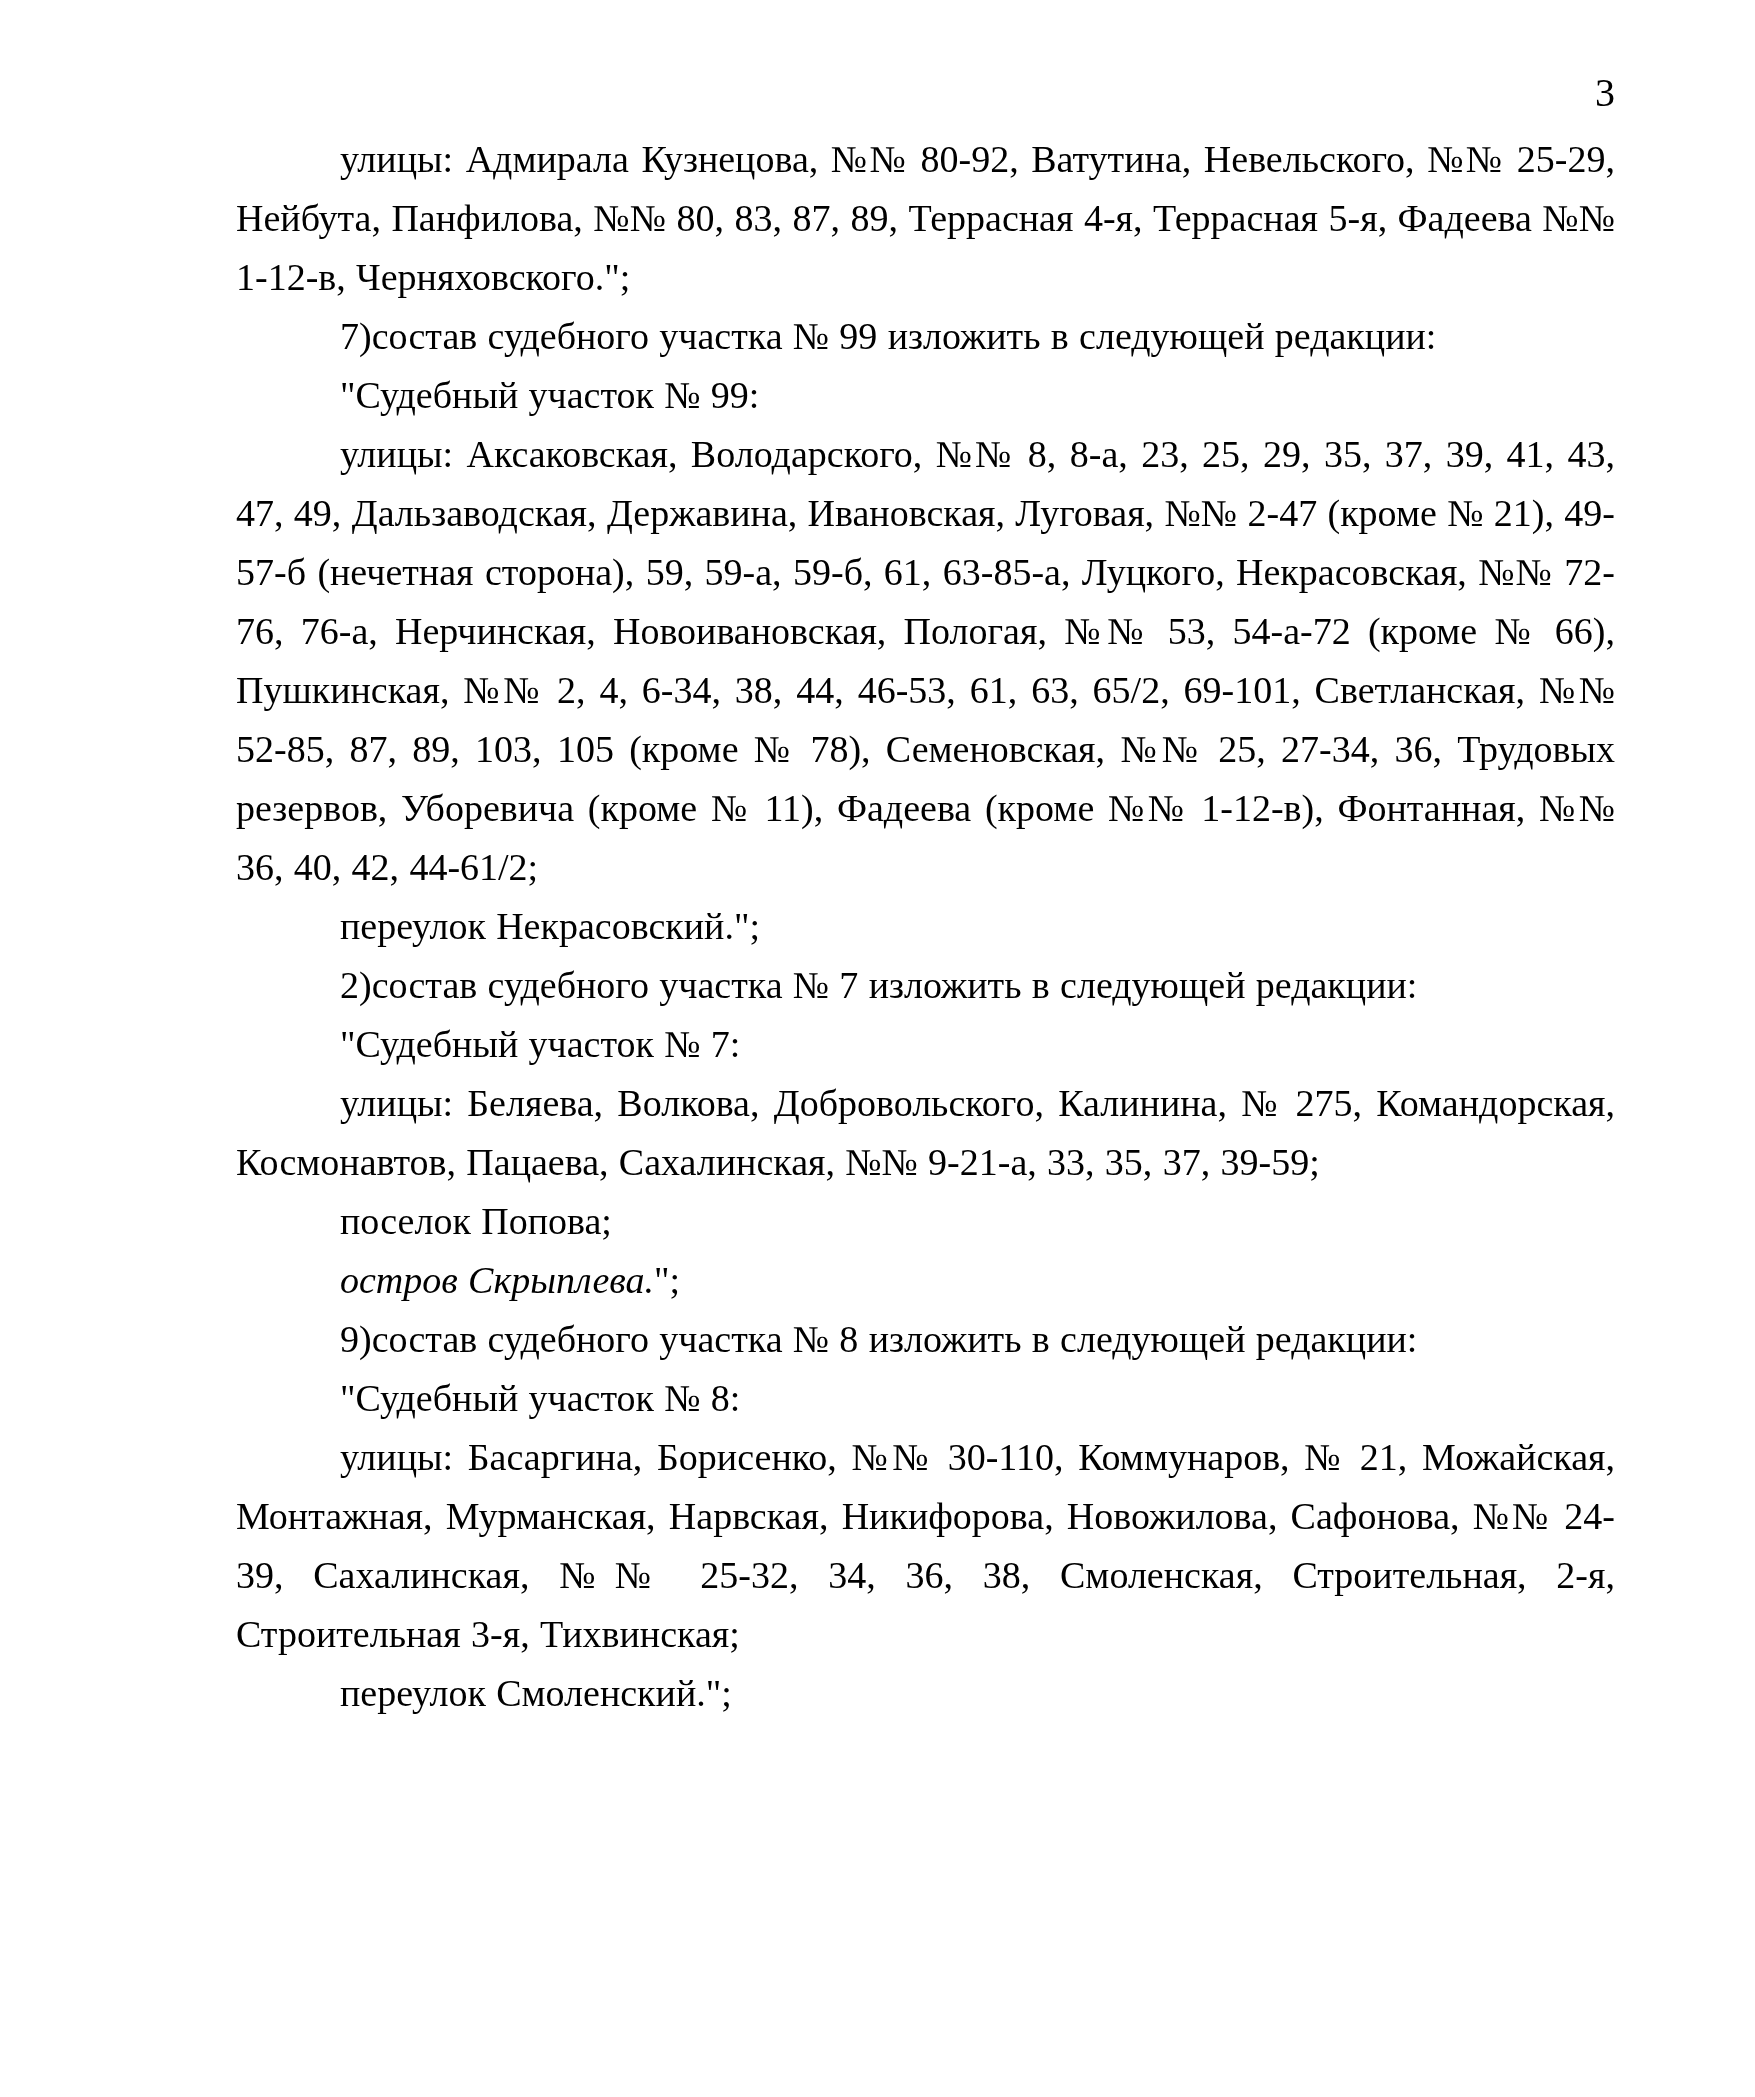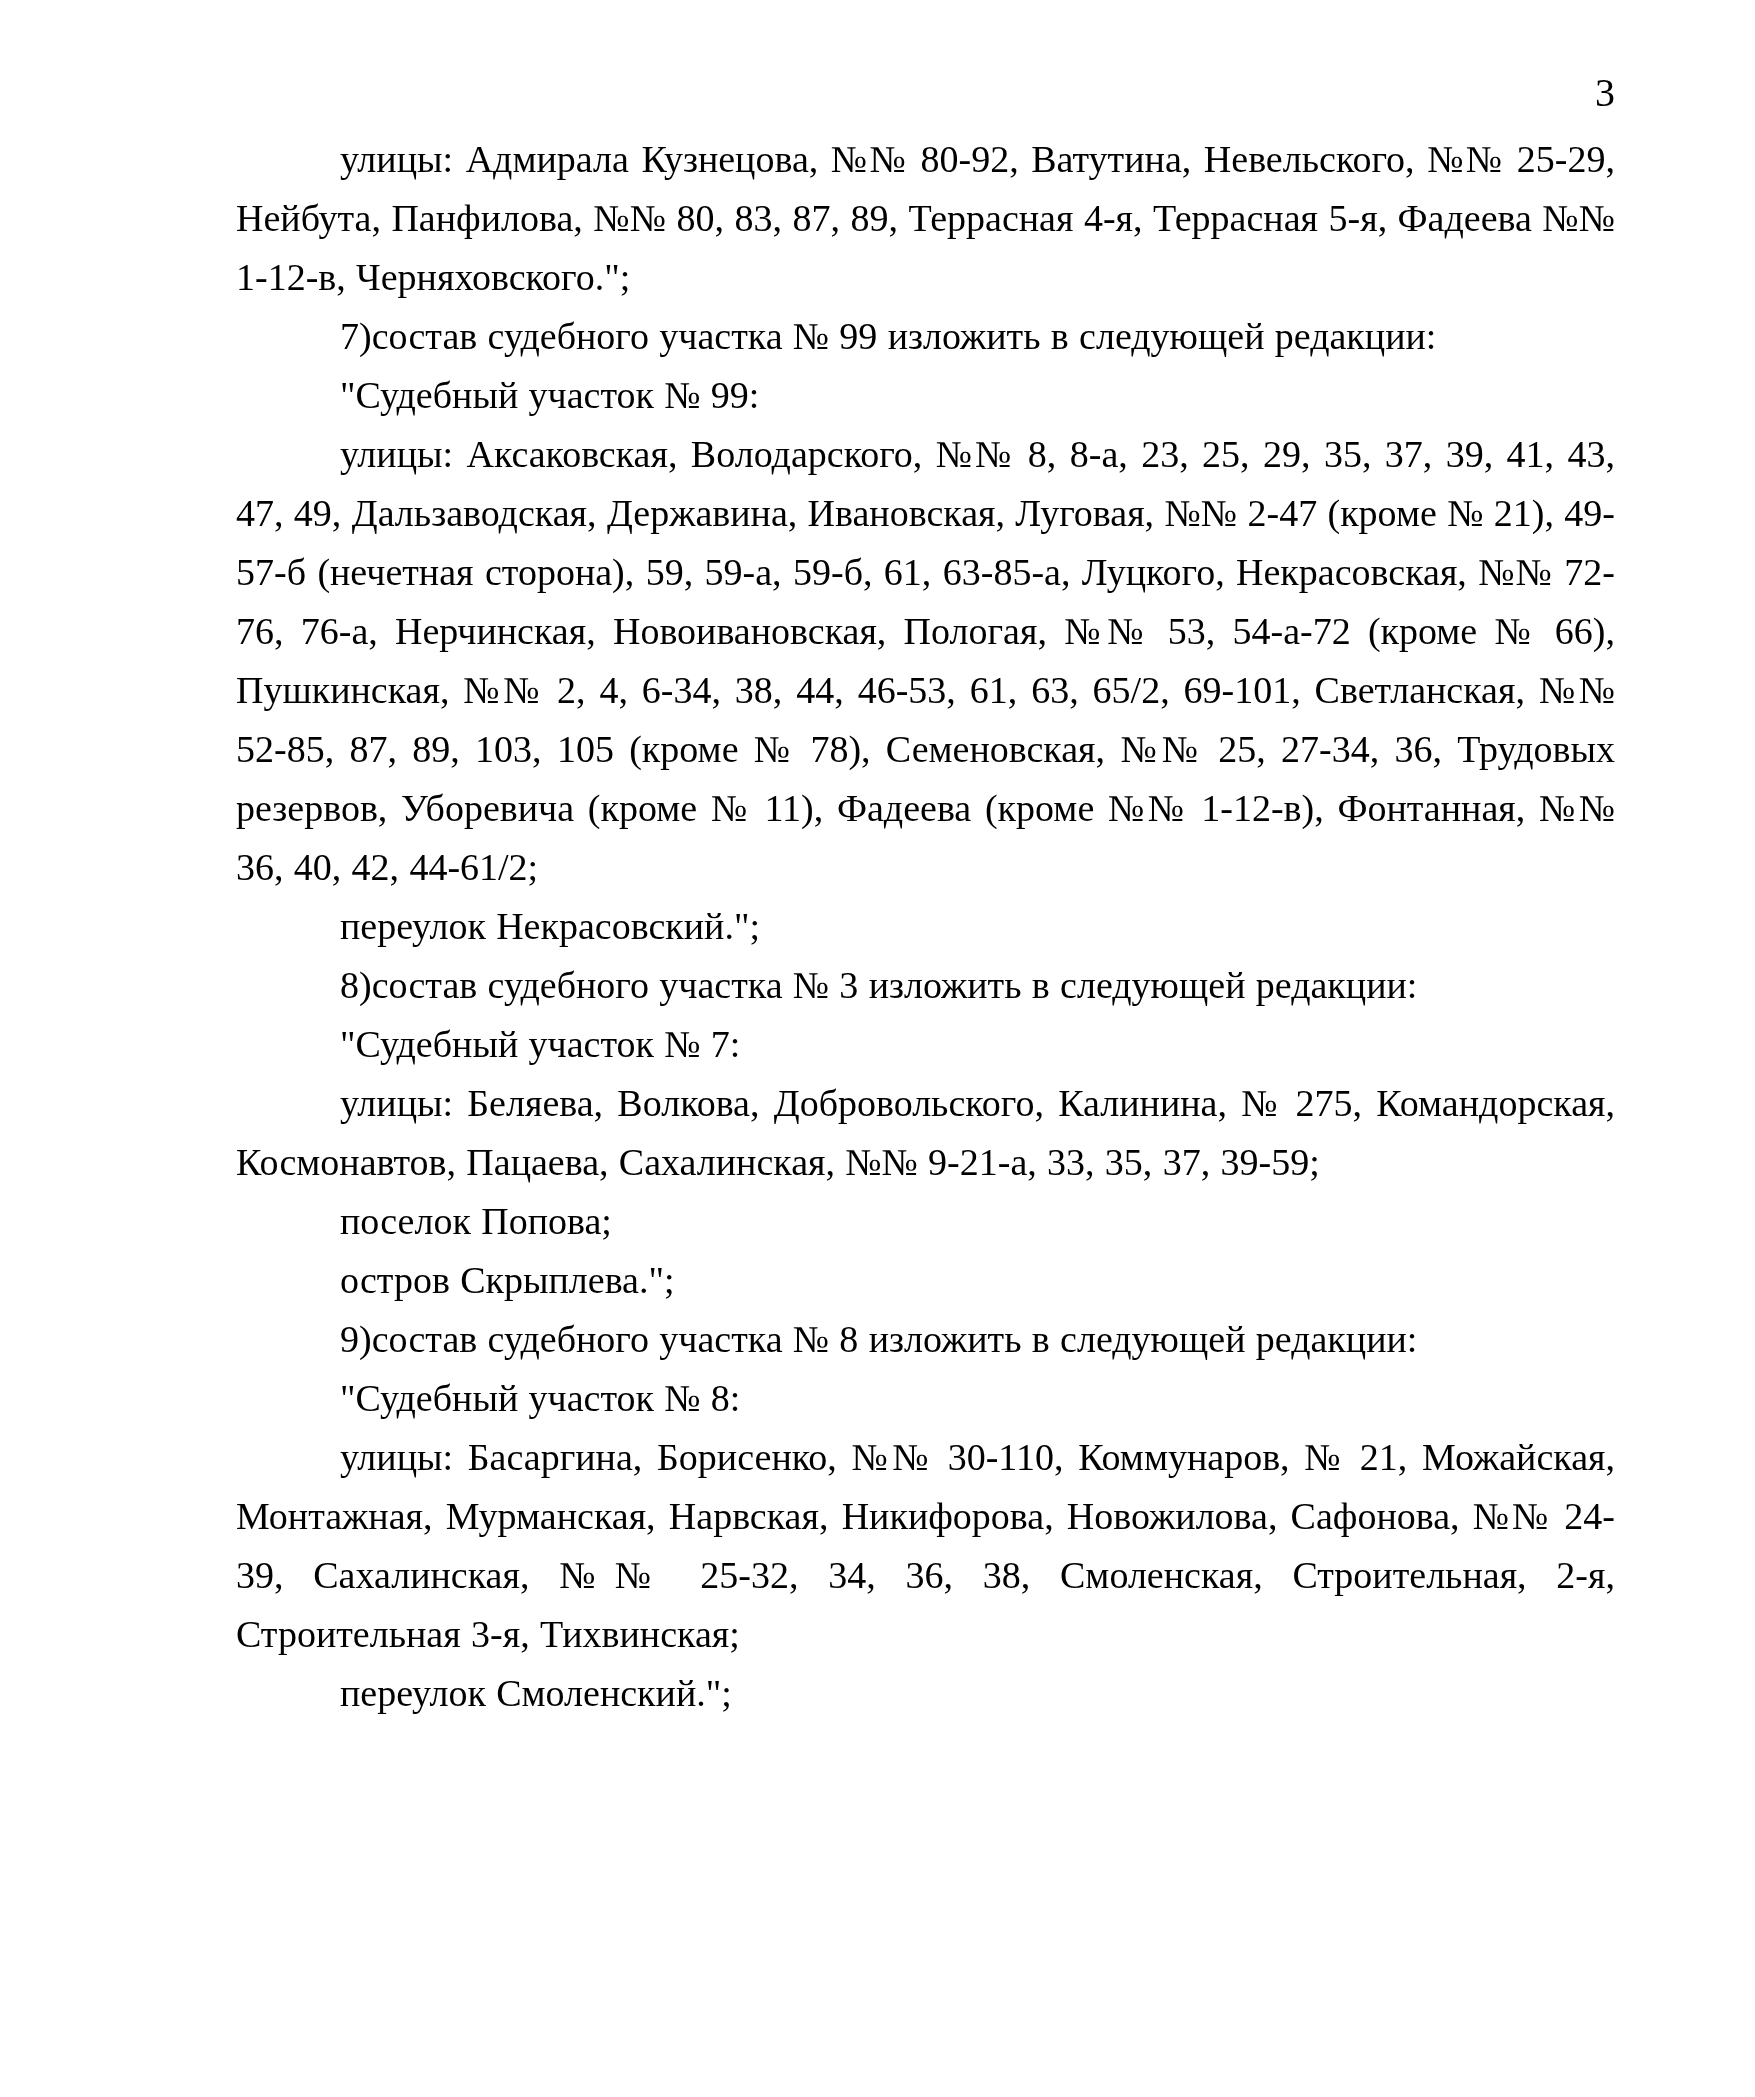--- a/index.html
+++ b/index.html
@@ -24,34 +24,34 @@
   }
   .doc-body { margin-top: 14px; }
   .para {
     margin: 0;
     text-align: justify;
     text-indent: 104px;
     font-size: 38px;
     line-height: 59px;
     word-spacing: 0.8px;
   }
-  .italic { }
+  .italic { font-style: italic; }
 </style>
 </head>
 <body>
 
 <div class="page">
   <div class="page-number">3</div>
   <main class="doc-body">
       <p class="para"><span>улицы: Адмирала Кузнецова, №№ 80-92, Ватутина, Невельского, №№ 25-29, Нейбута, Панфилова, №№ 80, 83, 87, 89, Террасная 4-я, Террасная 5-я, Фадеева №№ 1-12-в, Черняховского.";</span></p>
       <p class="para"><span>7)состав судебного участка № 99 изложить в следующей редакции:</span></p>
       <p class="para"><span>"Судебный участок № 99:</span></p>
       <p class="para"><span>улицы: Аксаковская, Володарского, №№ 8, 8-а, 23, 25, 29, 35, 37, 39, 41, 43, 47, 49, Дальзаводская, Державина, Ивановская, Луговая, №№ 2-47 (кроме № 21), 49-57-б (нечетная сторона), 59, 59-а, 59-б, 61, 63-85-а, Луцкого, Некрасовская, №№ 72-76, 76-а, Нерчинская, Новоивановская, Пологая, №№ 53, 54-а-72 (кроме № 66), Пушкинская, №№ 2, 4, 6-34, 38, 44, 46-53, 61, 63, 65/2, 69-101, Светланская, №№ 52-85, 87, 89, 103, 105 (кроме № 78), Семеновская, №№ 25, 27-34, 36, Трудовых резервов, Уборевича (кроме № 11), Фадеева (кроме №№ 1-12-в), Фонтанная, №№ 36, 40, 42, 44-61/2;</span></p>
       <p class="para"><span>переулок Некрасовский.";</span></p>
-      <p class="para"><span>8)состав судебного участка № 3 изложить в следующей редакции:</span></p>
+      <p class="para"><span>2)состав судебного участка № 7 изложить в следующей редакции:</span></p>
       <p class="para"><span>"Судебный участок № 7:</span></p>
       <p class="para"><span>улицы: Беляева, Волкова, Добровольского, Калинина, № 275, Командорская, Космонавтов, Пацаева, Сахалинская, №№ 9-21-а, 33, 35, 37, 39-59;</span></p>
       <p class="para"><span>поселок Попова;</span></p>
       <p class="para"><span class="italic">остров Скрыплева.</span><span>";</span></p>
       <p class="para"><span>9)состав судебного участка № 8 изложить в следующей редакции:</span></p>
       <p class="para"><span>"Судебный участок № 8:</span></p>
       <p class="para"><span>улицы: Басаргина, Борисенко, №№ 30-110, Коммунаров, № 21, Можайская, Монтажная, Мурманская, Нарвская, Никифорова, Новожилова, Сафонова, №№ 24-39, Сахалинская, №№ 25-32, 34, 36, 38, Смоленская, Строительная, 2-я, Строительная 3-я, Тихвинская;</span></p>
       <p class="para"><span>переулок Смоленский.";</span></p>
       <p class="para"></p>
     </main>

